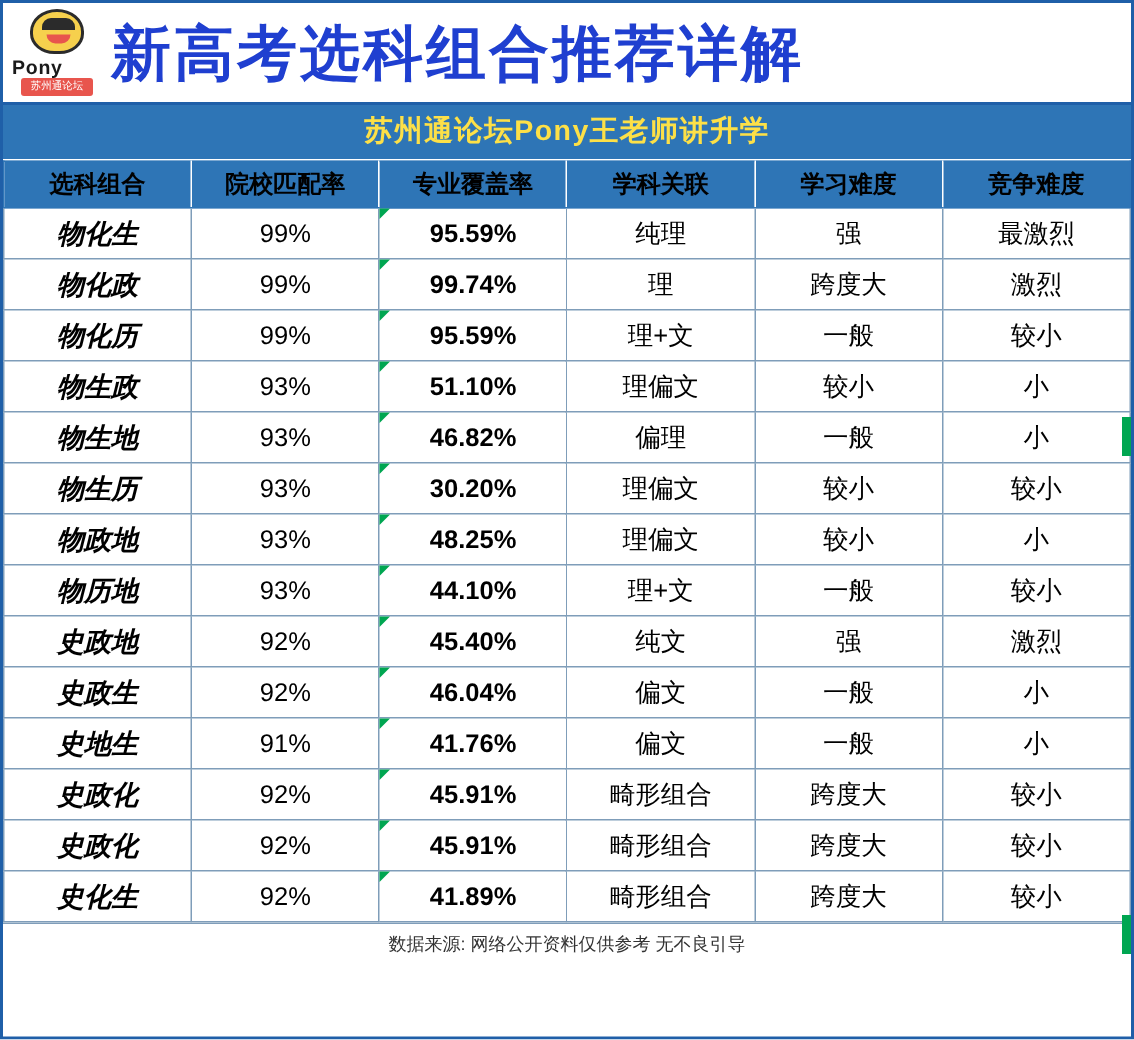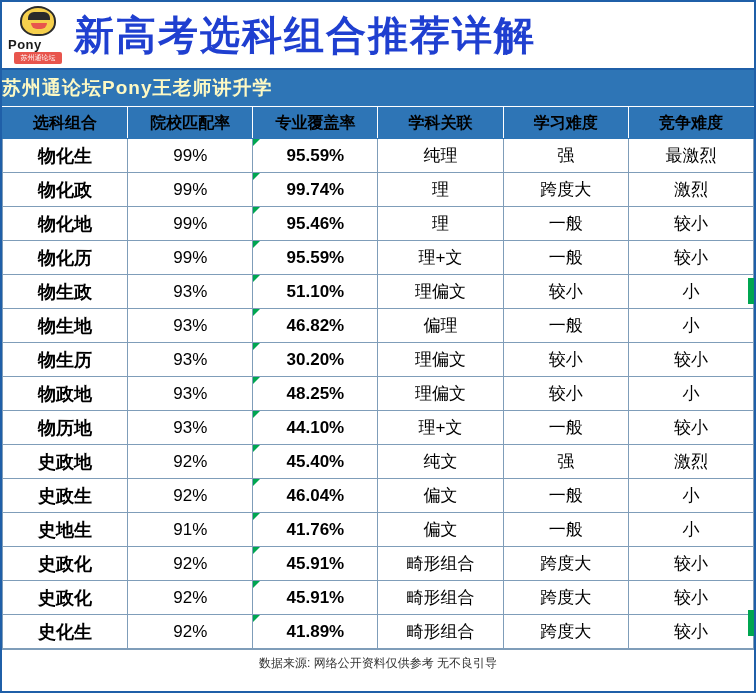--- a/index.html
+++ b/index.html
@@ -101,23 +101,24 @@
     font-size: 40px;
     font-weight: bold;
     color: #1f3fd0;
     letter-spacing: 2px;
     padding-right: 20px;
     white-space: nowrap;
   }
   
   .subtitle-bar {
     background: #2e75b6;
-    color: #fef9c3;
+    color: #fde047;
     font-size: 19px;
     font-weight: bold;
+    text-align: center;
     height: 36px;
     line-height: 36px;
     border-bottom: 1px solid #ffffff;
     letter-spacing: 1px;
   }
   
   table.grid {
     width: 100%;
     border-collapse: collapse;
     table-layout: fixed;
@@ -138,21 +139,21 @@
     font-size: 16px;
     height: 30px;
     border: 1px solid #2e75b6;
     border-right: 1px solid #ffffff;
   }
   table.grid thead th:last-child { border-right: 1px solid #2e75b6; }
   table.grid tbody td {
     background: #ffffff;
     font-weight: normal;
   }
-  table.grid tbody td.col-combo { font-weight: bold; font-size: 18px; }
+  table.grid tbody td.col-combo { font-weight: bold; font-size: 18px; font-style: italic; }
   table.grid tbody td.marked { position: relative; font-weight: bold; }
   table.grid tbody td.marked:before {
     content: "";
     position: absolute;
     top: 0;
     left: 0;
     border-top: 7px solid #00a651;
     border-right: 7px solid transparent;
   }
   
@@ -212,28 +213,20 @@
       </tr>
       <tr>
         <td class="col-combo">物化政</td>
         <td>99%</td>
         <td class="marked">99.74%</td>
         <td>理</td>
         <td>跨度大</td>
         <td>激烈</td>
       </tr>
       <tr>
-        <td class="col-combo">物化地</td>
-        <td>99%</td>
-        <td class="marked">95.46%</td>
-        <td>理</td>
-        <td>一般</td>
-        <td>较小</td>
-      </tr>
-      <tr>
         <td class="col-combo">物化历</td>
         <td>99%</td>
         <td class="marked">95.59%</td>
         <td>理+文</td>
         <td>一般</td>
         <td>较小</td>
       </tr>
       <tr>
         <td class="col-combo">物生政</td>
         <td>93%</td>

